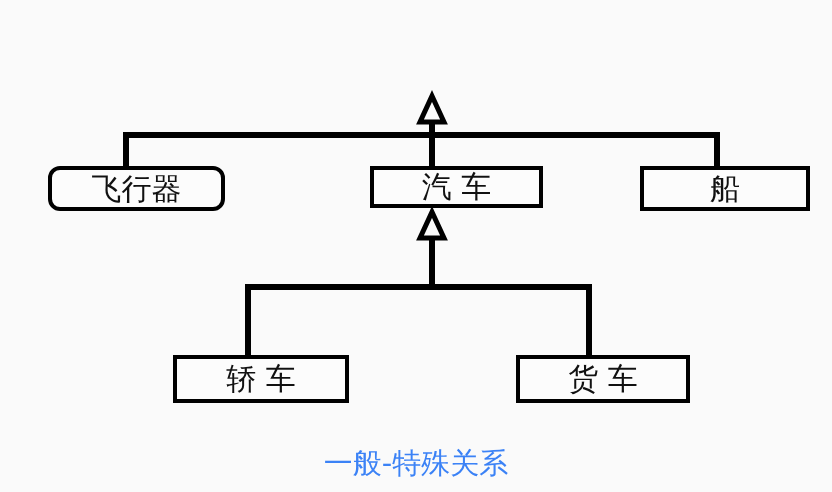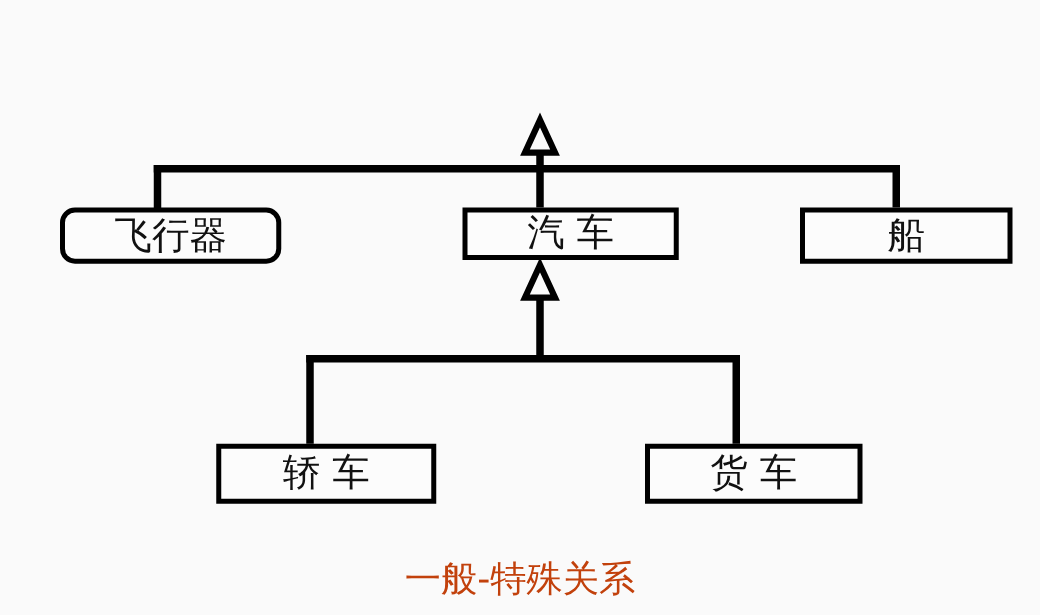--- a/index.html
+++ b/index.html
@@ -41,21 +41,21 @@
     letter-spacing: 0px;
   }
   .caption {
     position: absolute;
     left: 0;
     top: 444px;
     width: 832px;
     text-align: center;
     font-family: "DejaVu Sans", "Liberation Sans", sans-serif;
     font-size: 29px;
-    color: #c2410c;
+    color: #3b82f6;
     white-space: pre;
   }
 </style>
 </head>
 <body>
 
 <div id="canvas">
 
   <svg id="diagram-svg" viewBox="0 0 832 492" xmlns="http://www.w3.org/2000/svg">
 

